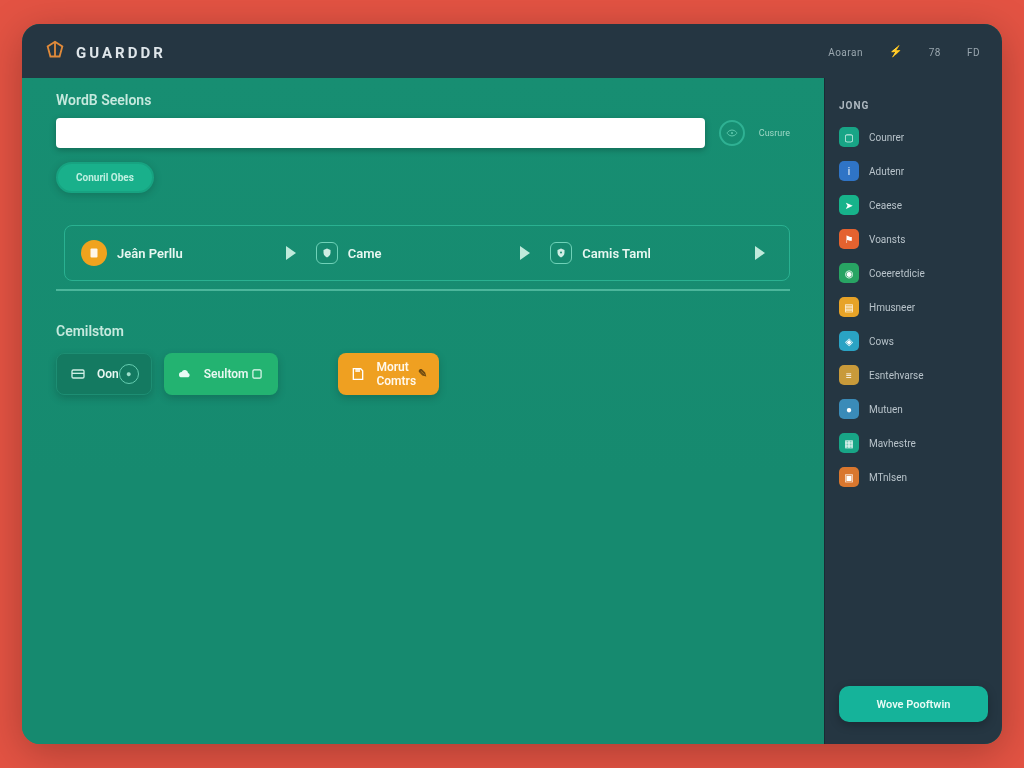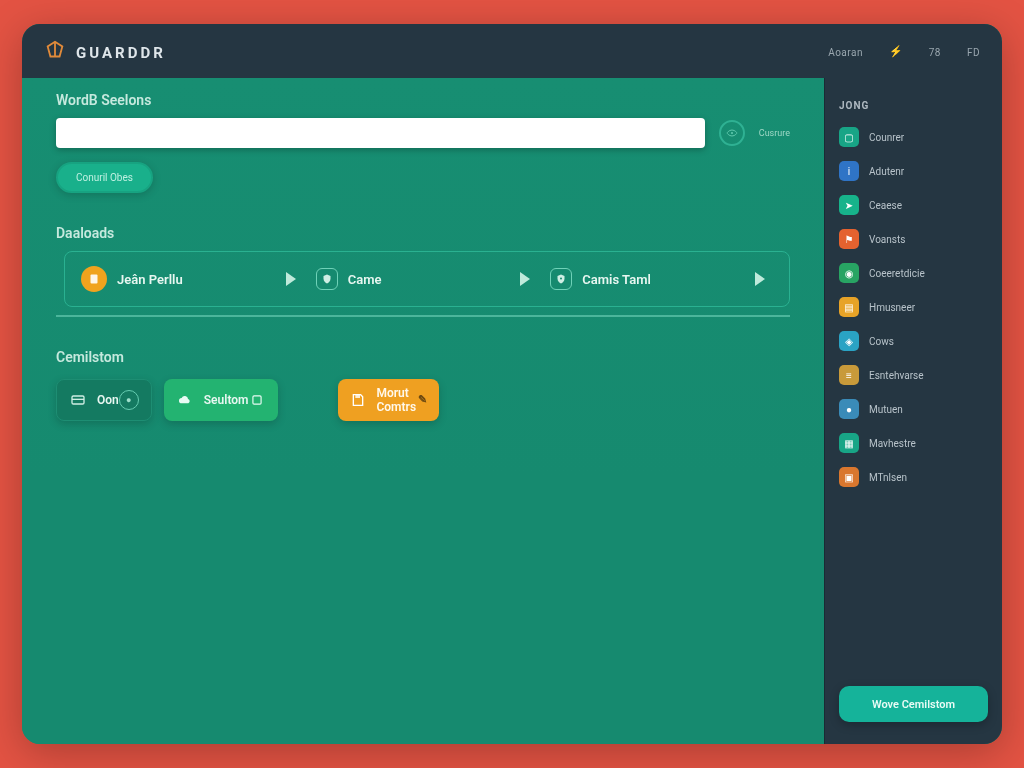--- a/index.html
+++ b/index.html
@@ -68,21 +68,21 @@
     display: flex; align-items: center; justify-content: center;
     color: #2fb193; font-size: 10px;
   }
   .hint { color: #9fd8c6; font-size: 9px; }
   .pill {
     margin-top: 14px;
     display: inline-flex; align-items: center;
     padding: 8px 18px; border-radius: 18px;
     background: #19b08b;
     border: 2px solid #17a381;
-    color: #bff0e1; font-size: 10px; font-weight: 400;
+    color: #bff0e1; font-size: 10px; font-weight: 700;
     box-shadow: 0 2px 8px rgba(0,0,0,0.18);
   }
   
   .section { margin-top: 32px; }
   .dl-row {
     display: flex; align-items: center; gap: 0;
     border: 1.5px solid #2ab191; border-radius: 8px;
     padding: 6px 10px;
     margin-left: 8px;
   }
@@ -191,21 +191,20 @@
                 <path d="M2 12s3.5-6 10-6 10 6 10 6-3.5 6-10 6S2 12 2 12z" fill="none" stroke="#5fc9ad" stroke-width="2"></path>
                 <circle cx="12" cy="12" r="2.2" fill="#5fc9ad"></circle>
               </svg>
           </span>
           <span class="hint">Cusrure</span>
         </div>
         <span class="pill">Conuril Obes</span>
       </div>
 
       <div class="section">
-        <div class="sec-title">Daaloads</div>
         <div class="dl-row">
           <div class="dl-card">
             <span class="dl-icon ic-amber">
               <svg viewBox="0 0 24 24" width="12" height="12">
                   <rect x="5" y="3" width="14" height="18" rx="2" fill="#fff" opacity="0.9"></rect>
                 </svg>
             </span>
             <span class="dl-label">Jeân Perllu</span>
           </div>
           <span class="play"></span>
@@ -326,17 +325,17 @@
         </div>
         <div class="side-item">
           <span class="side-ic c-teal">▦</span>
           <span class="side-label">Mavhestre</span>
         </div>
         <div class="side-item">
           <span class="side-ic c-orange2">▣</span>
           <span class="side-label">MTnlsen</span>
         </div>
       </div>
-      <div class="cta">Wove Cemilstom</div>
+      <div class="cta">Wove Pooftwin</div>
     </div>
 
   </div>
 </div>
 
 </body></html>

